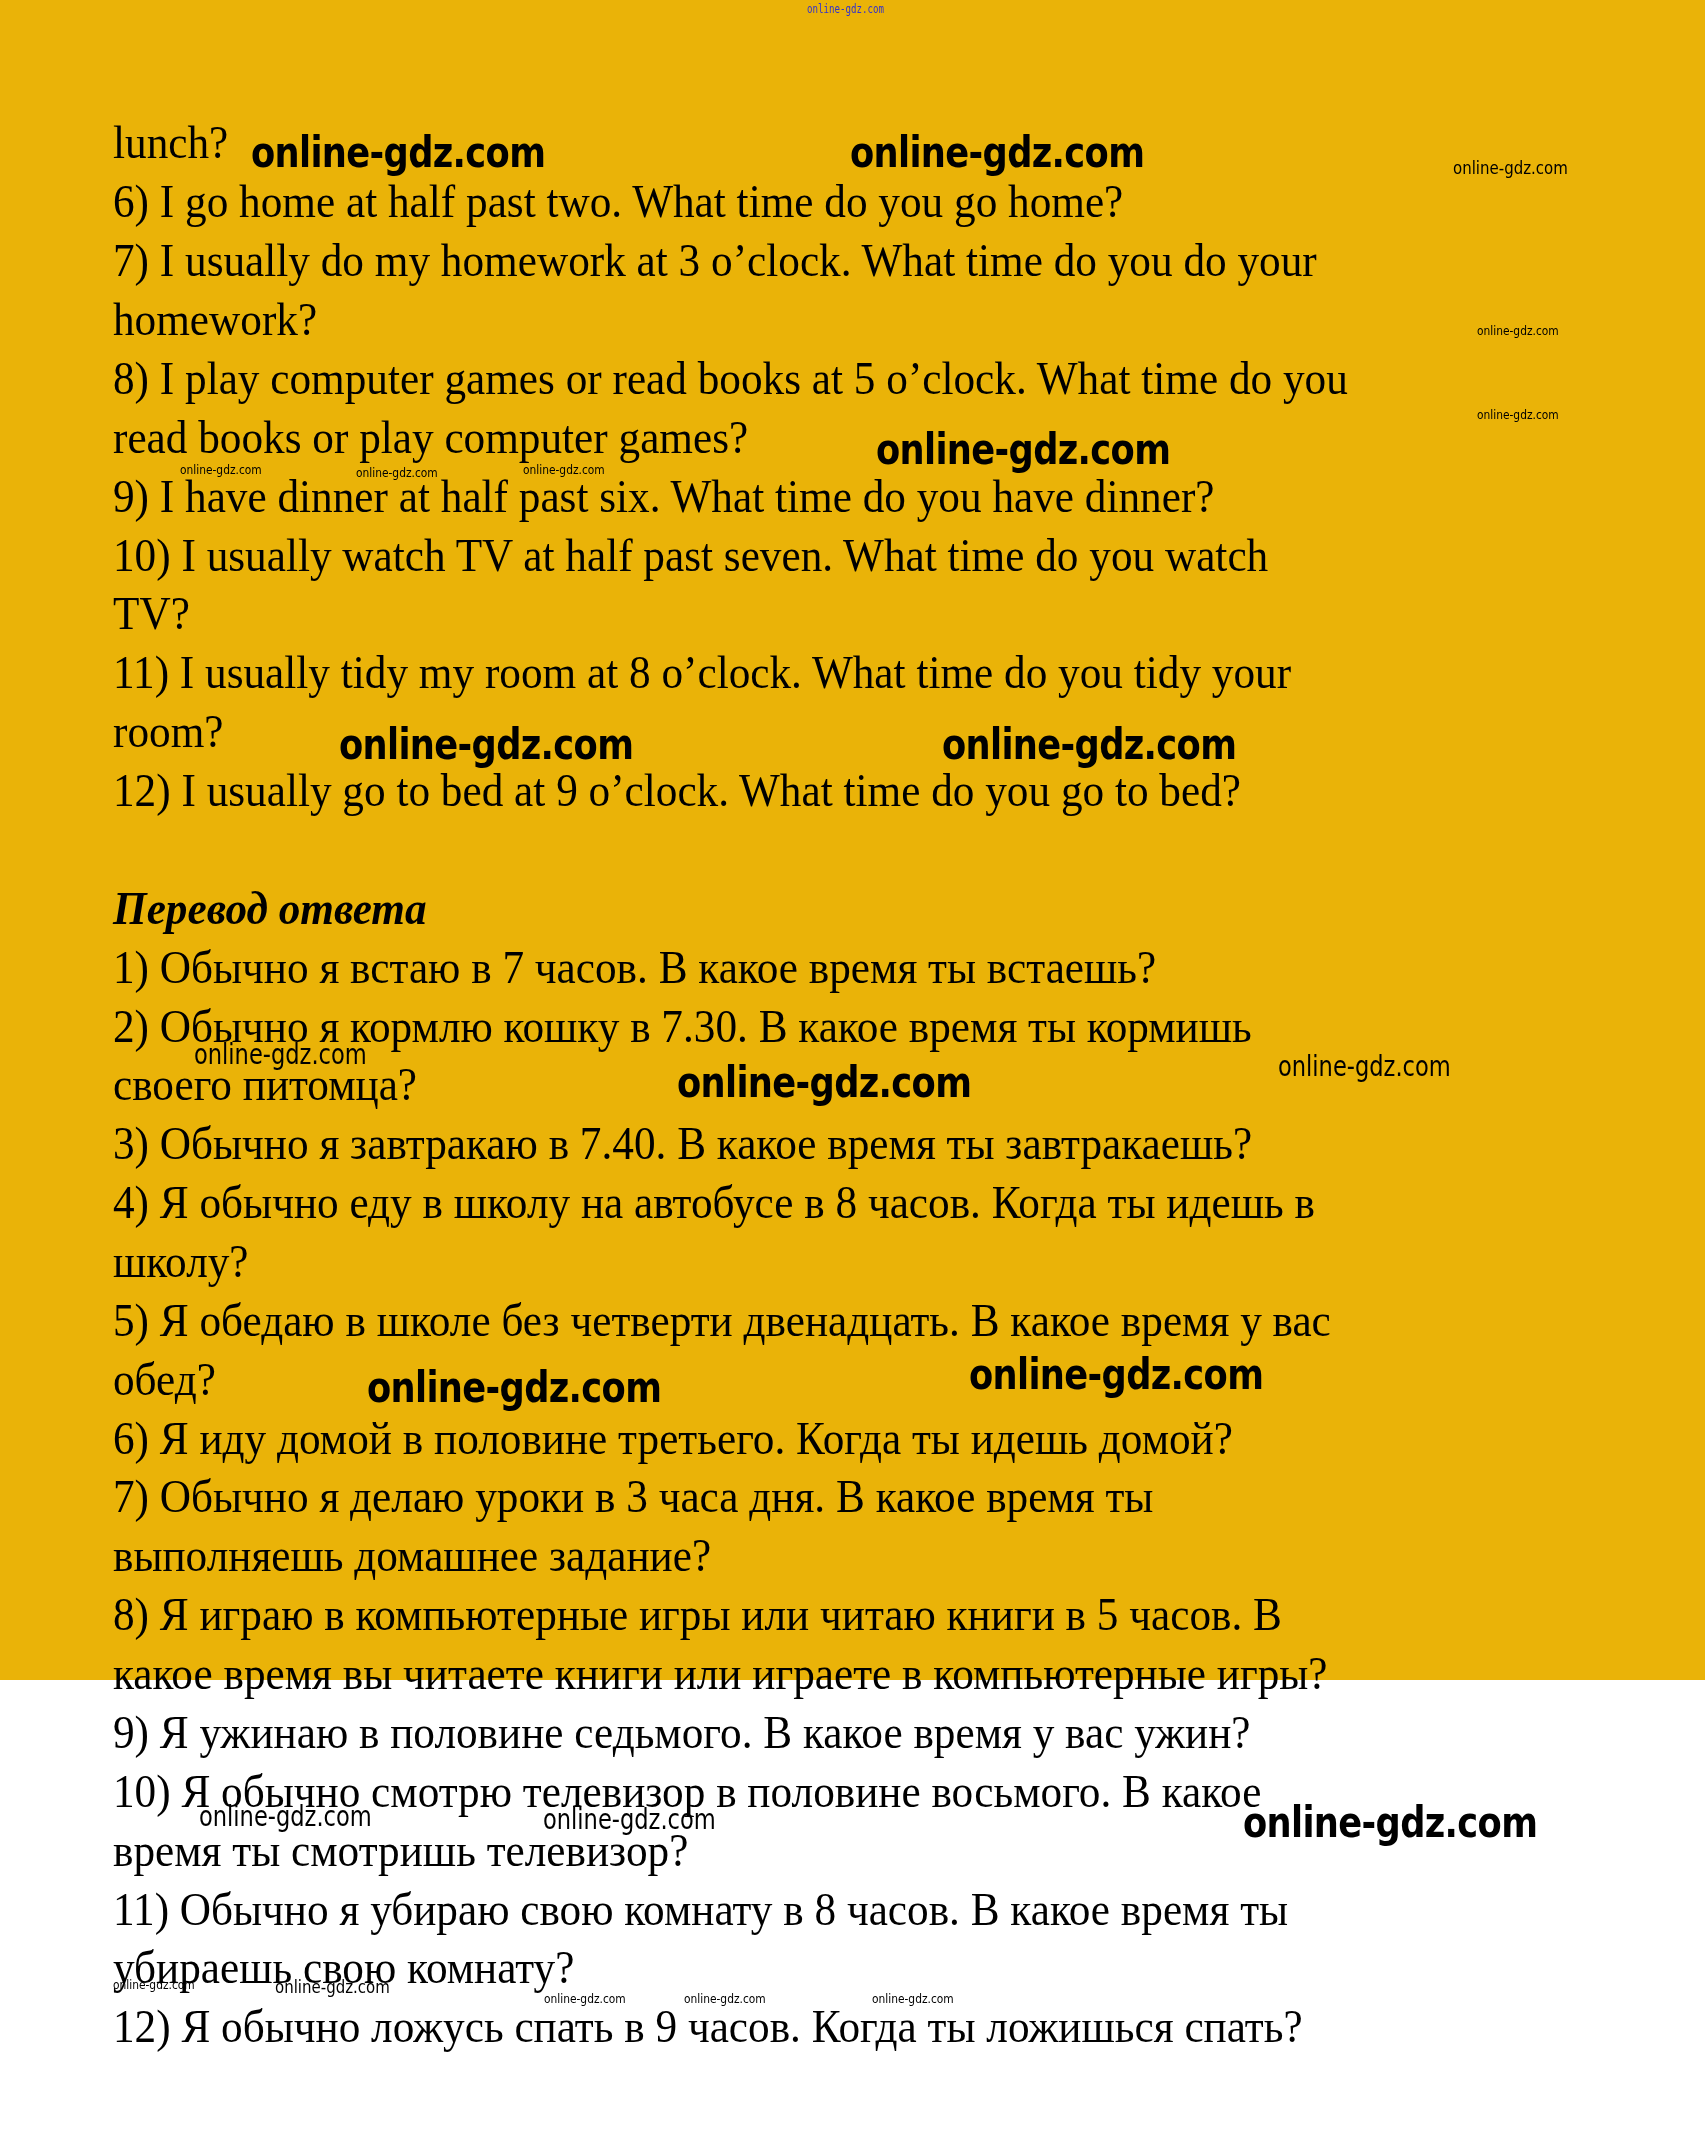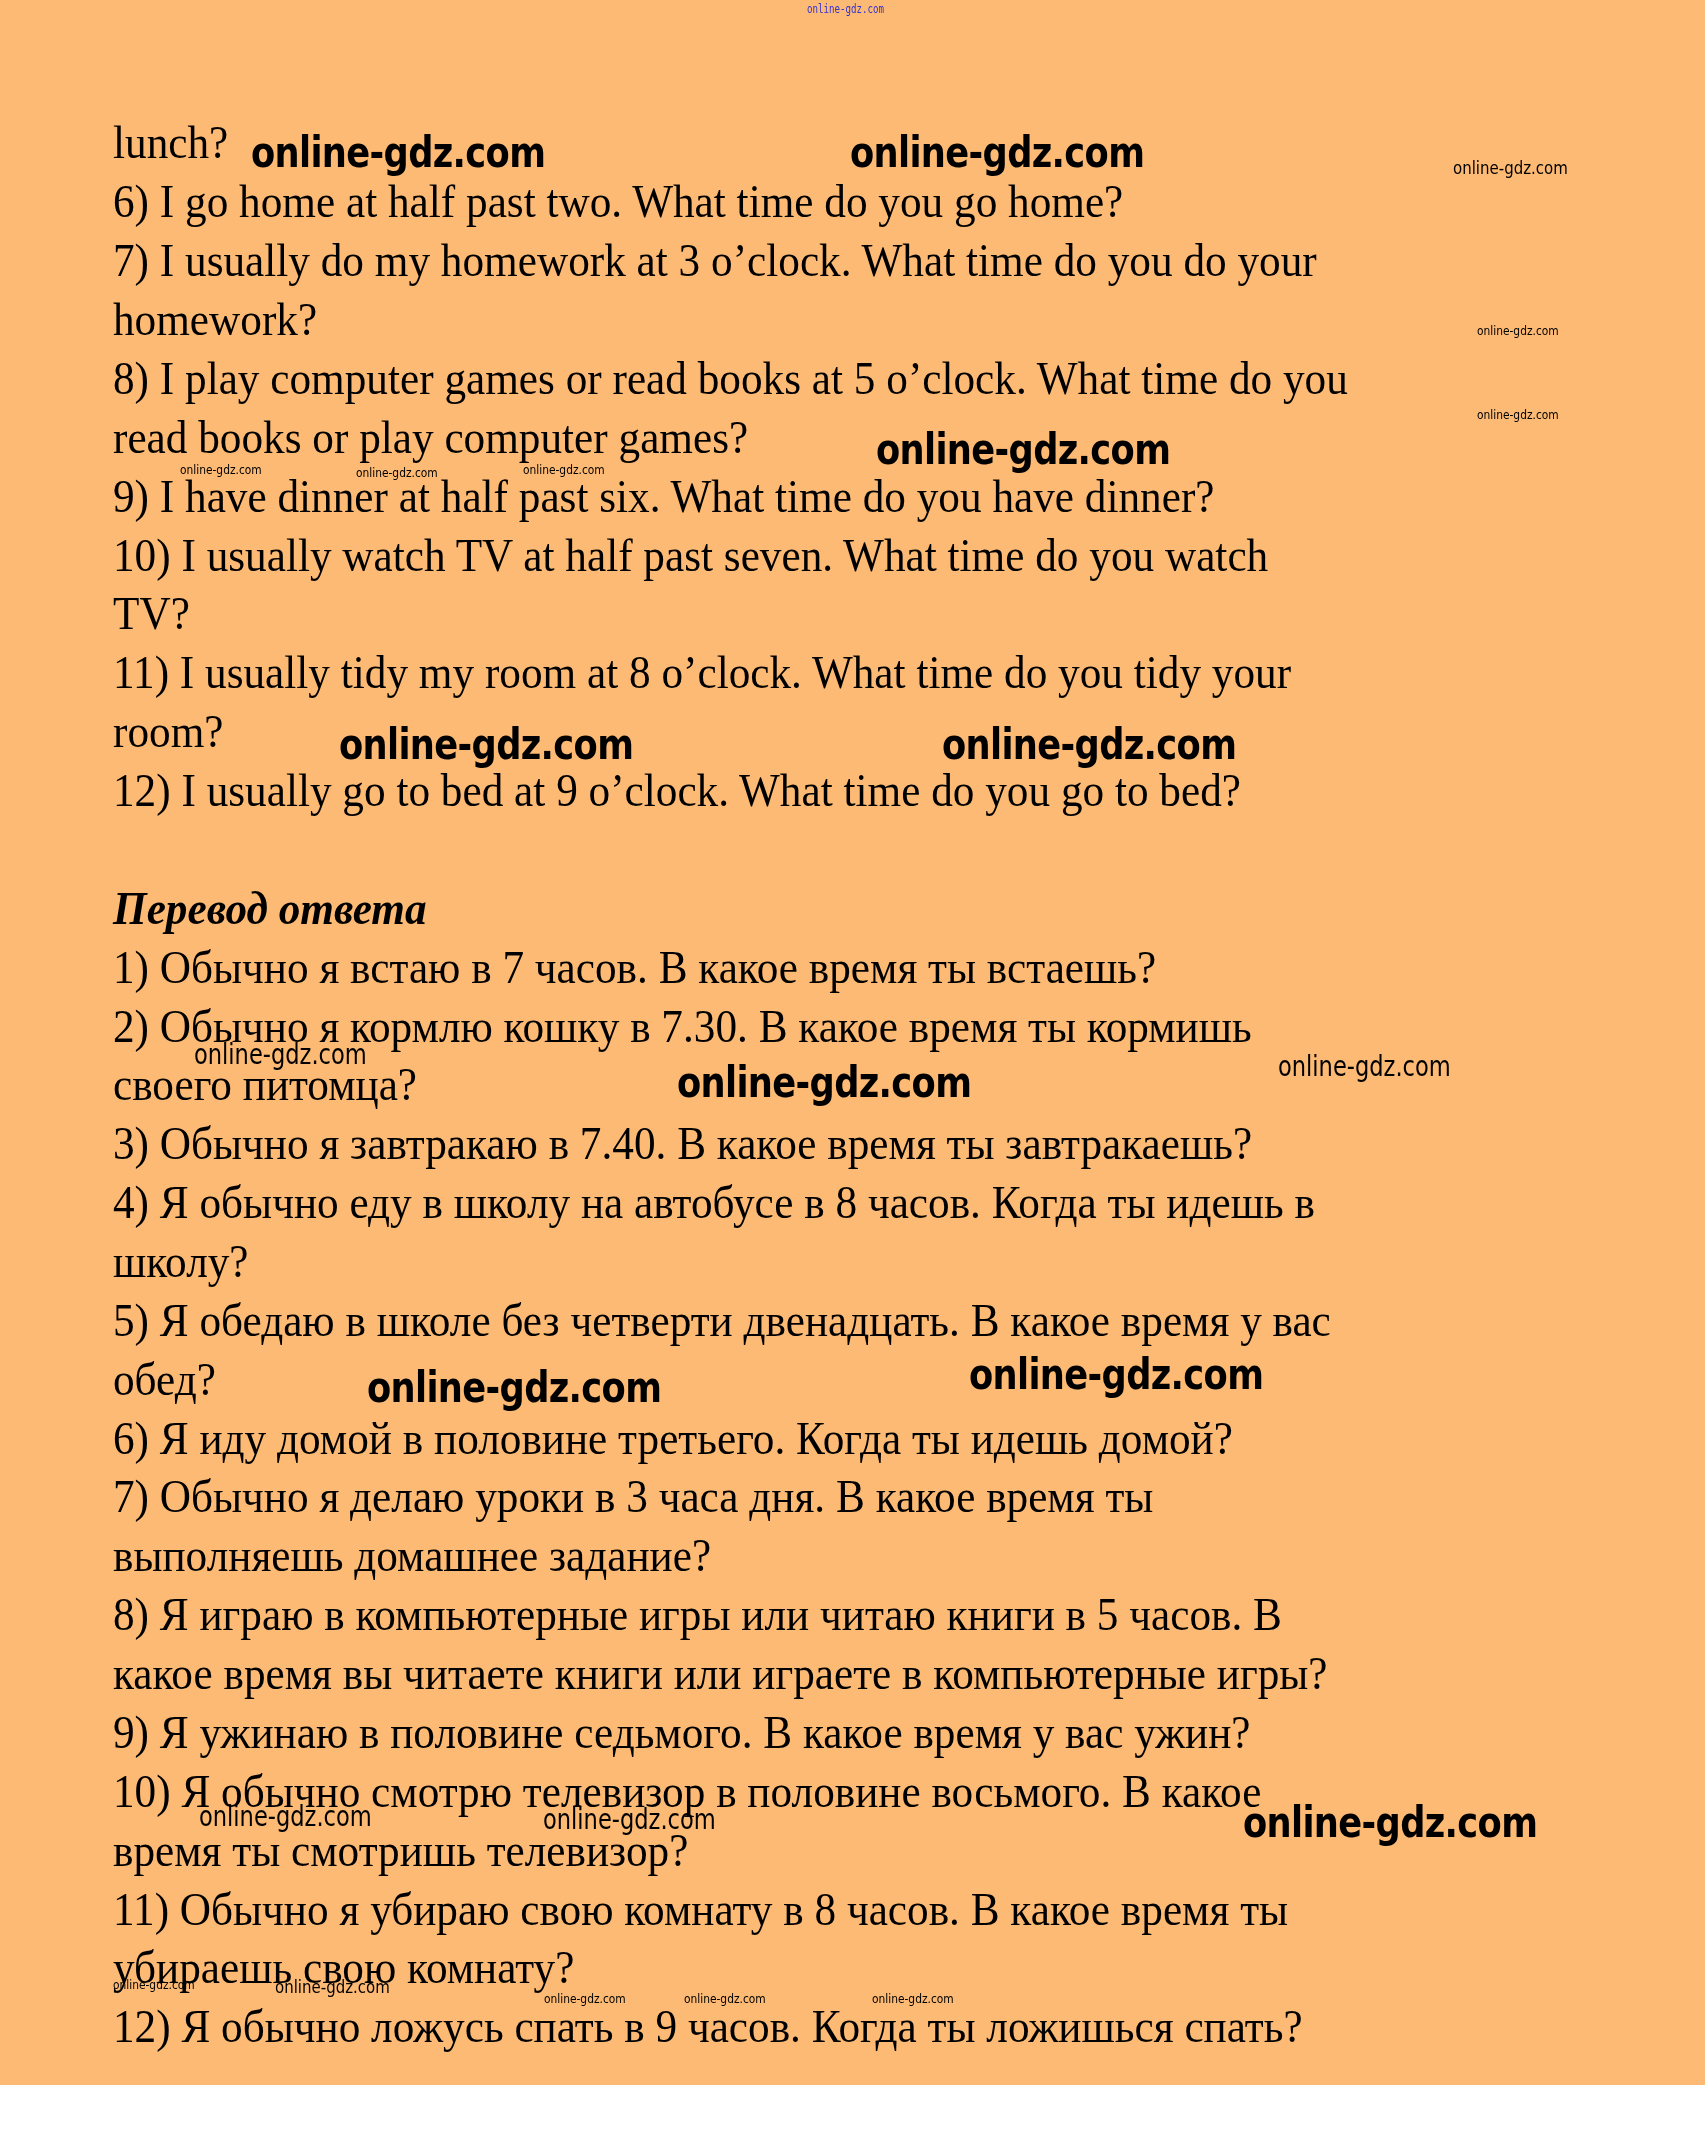--- a/index.html
+++ b/index.html
@@ -1,17 +1,17 @@
 <!DOCTYPE html>
 <html style="font-size:12.2px"><head>
 <meta charset="utf-8">
 <style>
   html, body { margin: 0; padding: 0; background: #ffffff; }
   body { width: 1706px; height: 2151px; position: relative; overflow: hidden; }
-  .page { position: absolute; left: 0; top: 0; width: 1706px; height: 2085px; background: #fdba74; }
+  .page { position: absolute; left: 0; top: 0; width: 1706px; height: 1680px; background: #eab308; }
   .line {
     position: absolute; left: 113px;
     font-family: "Liberation Serif", serif;
     font-size: 47px; line-height: 54px; color: #000;
     white-space: nowrap;
     transform-origin: 0 0;
     transform: scaleX(0.92);
   }
   .heading {
     font-style: italic; font-weight: bold;

